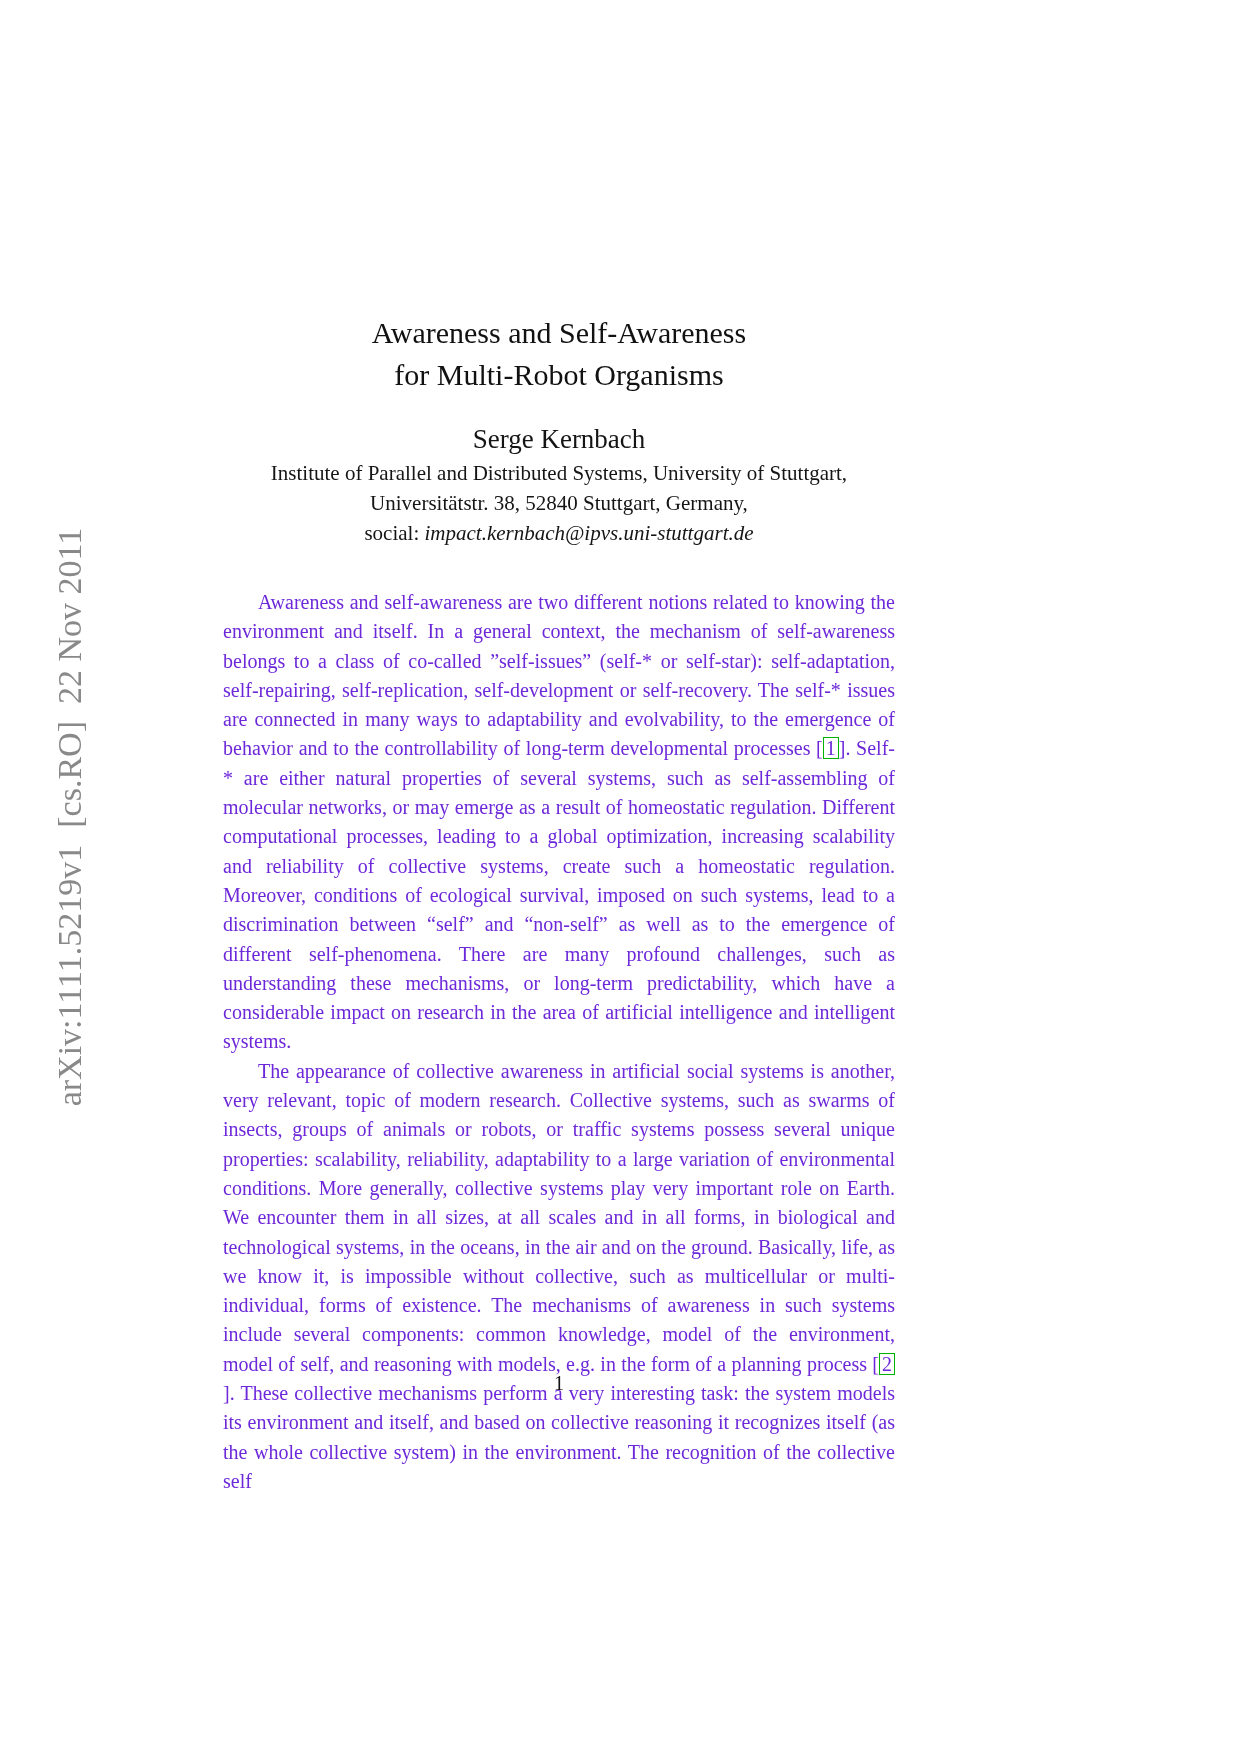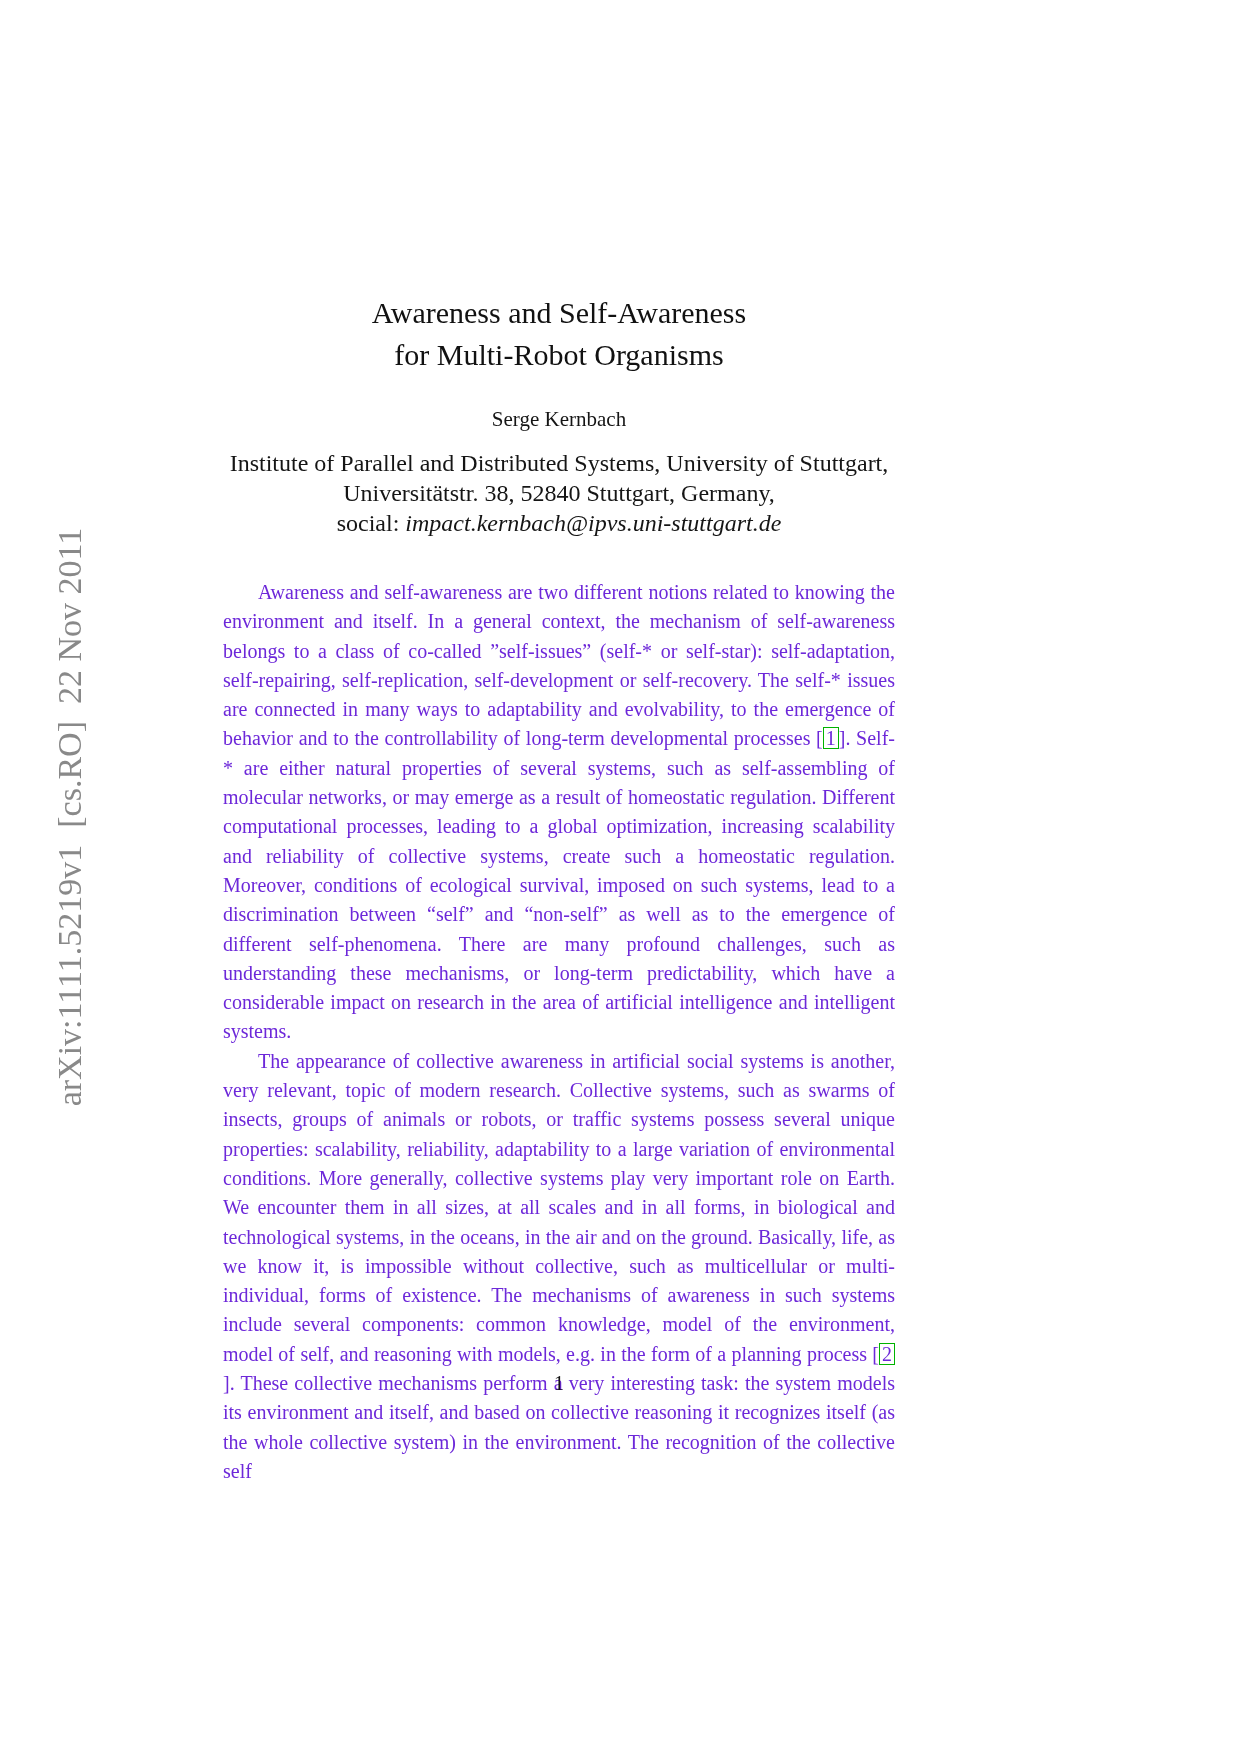--- a/index.html
+++ b/index.html
@@ -27,39 +27,39 @@
     transform-origin: center center;
     color: #898989;
     font-size: 34px;
     line-height: 44px;
     white-space: pre;
     font-family: "Liberation Serif", serif;
   }
   .content {
     position: absolute;
     left: 223px;
-    top: 292px;
+    top: 312px;
     width: 672px;
   }
   .title {
     text-align: center;
     font-size: 30px;
     line-height: 42px;
     font-weight: normal;
     color: #111111;
   }
   .title-line { display: block; }
   .author-block {
     text-align: center;
     margin-top: 28px;
     font-size: 20px;
     line-height: 30px;
   }
-  .author-name { font-size: 21px; margin-bottom: 14px; }
-  .affiliation { font-size: 24px; }
+  .author-name { font-size: 27px; margin-bottom: 4px; }
+  .affiliation { font-size: 21px; }
   .email-line em { font-style: italic; }
   .body-text {
     margin-top: 40px;
     font-size: 20px;
     line-height: 29.3px;
     text-align: justify;
     color: #6d28d9;
   }
   .par { margin: 0; text-indent: 35px; }
   .cite {

